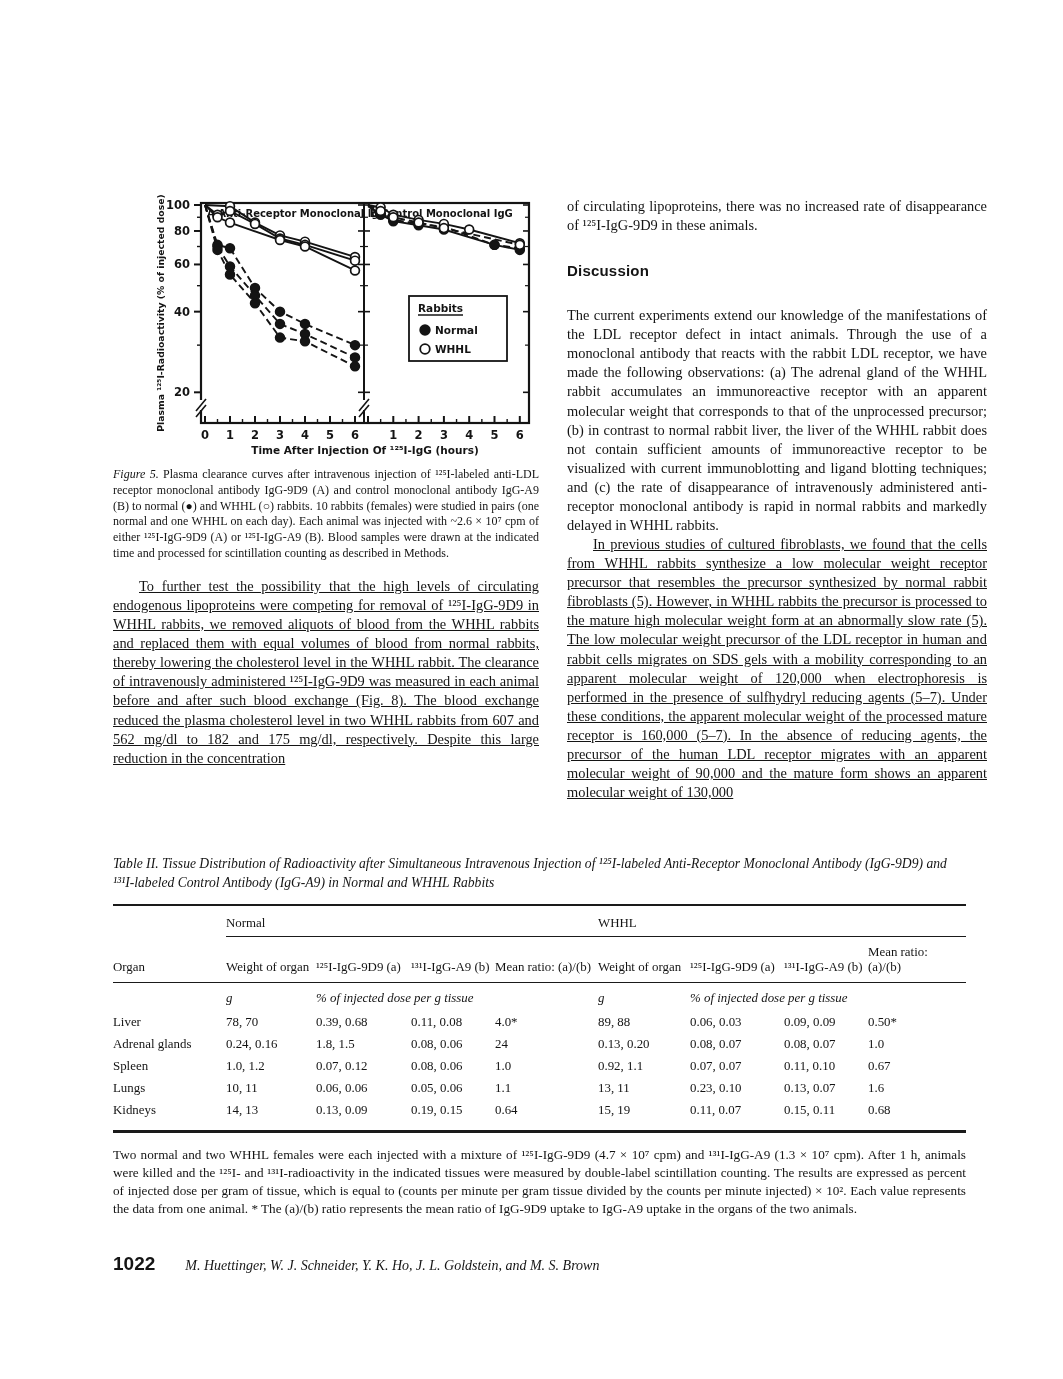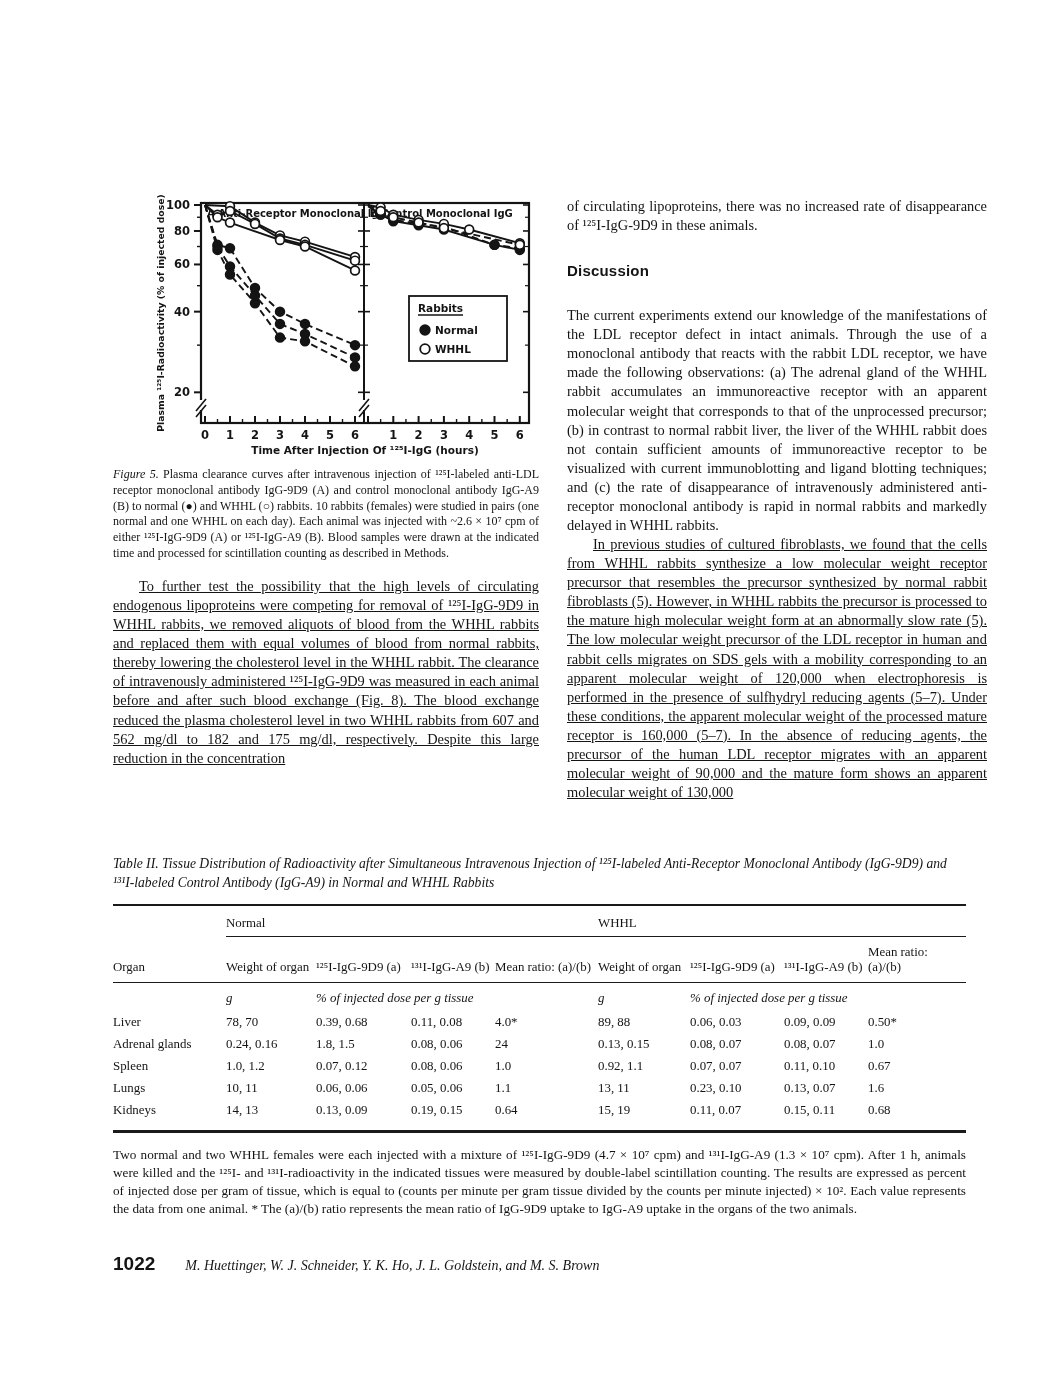--- a/index.html
+++ b/index.html
@@ -293,21 +293,21 @@
         <td>0.06, 0.03</td>
         <td>0.09, 0.09</td>
         <td>0.50*</td>
       </tr>
       <tr class="data-row">
         <td>Adrenal glands</td>
         <td>0.24, 0.16</td>
         <td>1.8, 1.5</td>
         <td>0.08, 0.06</td>
         <td>24</td>
-        <td>0.13, 0.15</td>
+        <td>0.13, 0.20</td>
         <td>0.08, 0.07</td>
         <td>0.08, 0.07</td>
         <td>1.0</td>
       </tr>
       <tr class="data-row">
         <td>Spleen</td>
         <td>1.0, 1.2</td>
         <td>0.07, 0.12</td>
         <td>0.08, 0.06</td>
         <td>1.0</td>

